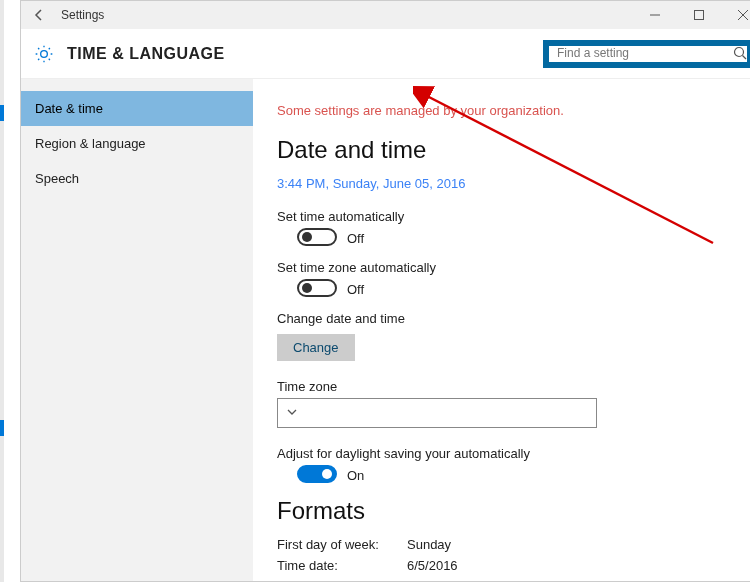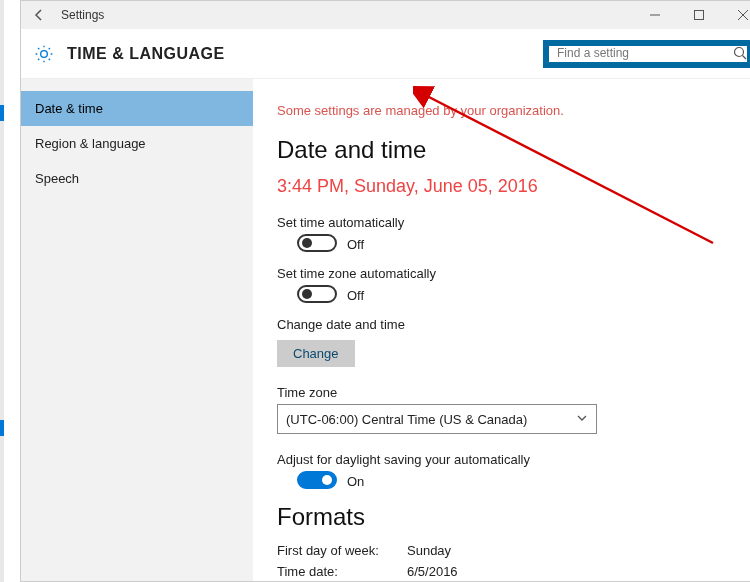--- a/index.html
+++ b/index.html
@@ -20,21 +20,21 @@
   .searchbox input { width: 100%; height: 28px; border: 6px solid #0369a1; padding: 0 28px 1px 8px; font-size: 12px; outline: none; }
   .searchbox input::placeholder { color: #777; }
   .searchbox .sicon { position: absolute; right: 6px; top: 6px; color: #555; }
   .body { display: flex; height: calc(100% - 78px); }
   .sidebar { width: 232px; background: #f2f2f2; padding-top: 12px; }
   .sitem { padding: 10px 14px; font-size: 13px; color: #222; cursor: default; }
   .sitem.active { background: #7fb7e0; color: #000; }
   .content { flex: 1; padding: 24px 24px 0 24px; overflow: hidden; position: relative; }
   .orgmsg { color: #d9534f; font-size: 13px; margin-bottom: 18px; }
   h1.section { font-size: 24px; font-weight: 400; color: #111; margin-bottom: 12px; }
-  .nowtime { font-size: 18px; color: #ef4444; margin-bottom: 18px; }
+  .nowtime { font-size: 13px; color: #3b82f6; margin-bottom: 18px; }
   .settinglbl { font-size: 13px; color: #222; margin-bottom: 4px; }
   .toggle-row { display: flex; align-items: flex-end; margin-bottom: 14px; padding-left: 20px; }
   .toggle { width: 40px; height: 18px; border-radius: 10px; border: 2px solid #333; background: #fff; position: relative; margin-right: 10px; }
   .toggle .knob { width: 10px; height: 10px; background: #333; border-radius: 50%; position: absolute; top: 2px; left: 3px; }
   .toggle.on { background: #0078d7; border-color: #0078d7; }
   .toggle.on .knob { background: #fff; left: auto; right: 3px; }
   .toggle-state { font-size: 13px; color: #222; }
   .btn { background: #ccc; border: none; padding: 6px 16px; font-size: 13px; color: #0c4a6e; margin-top: 4px; margin-bottom: 18px; cursor: default; }
   .dropdown { width: 320px; height: 30px; border: 1px solid #888; display: flex; align-items: center; padding: 0 8px; font-size: 13px; color: #222; justify-content: space-between; margin-bottom: 18px; margin-top: 4px; }
   .dropdown .chev { color: #555; }
@@ -134,21 +134,20 @@
             <div class="knob"></div>
           </div>
         <span class="toggle-state">Off</span>
       </div>
 
       <div class="settinglbl">Change date and time</div>
       <button class="btn">Change</button>
 
       <div class="settinglbl">Time zone</div>
       <div class="dropdown">
-        <span>(UTC-06:00) Central Time (US &amp; Canada)</span>
         <span class="chev">
           <svg width="12" height="12" viewBox="0 0 12 12">
               <path d="M2 4 L6 8 L10 4" stroke="#555" fill="none" stroke-width="1.3"></path>
             </svg>
         </span>
       </div>
 
       <div class="settinglbl">Adjust for daylight saving your automatically</div>
       <div class="toggle-row">
         <div class="toggle on">

